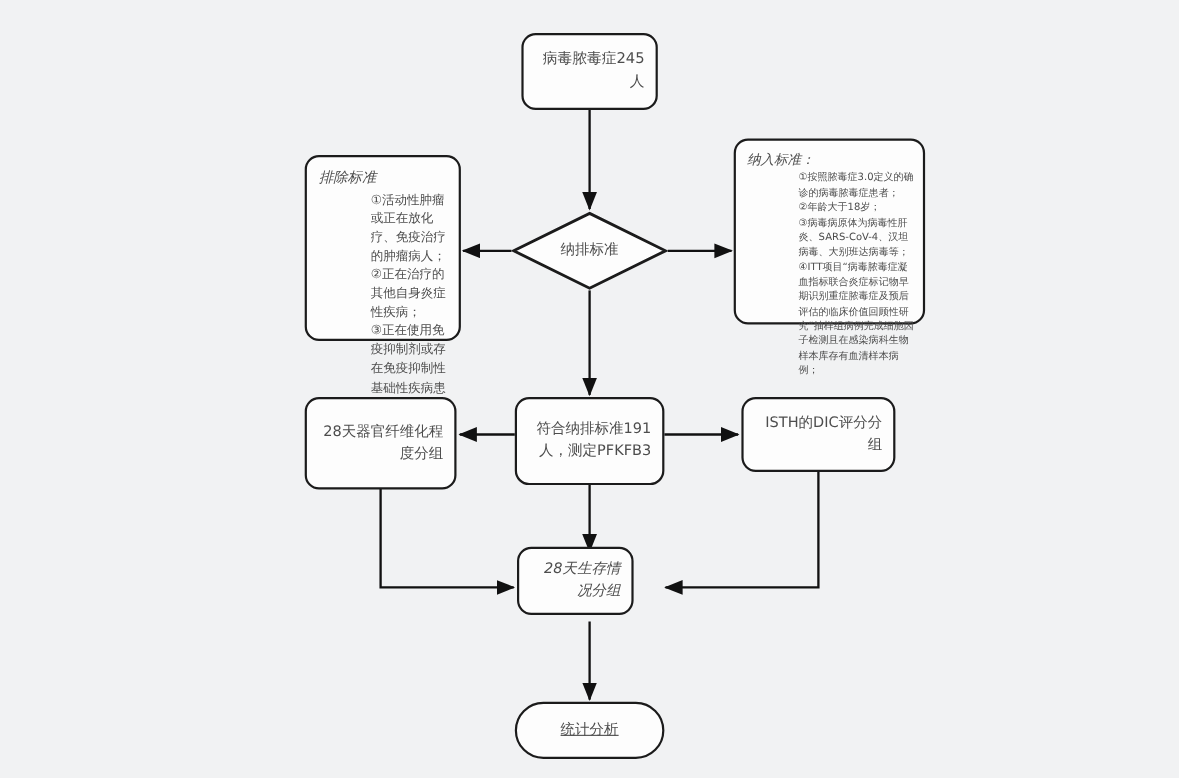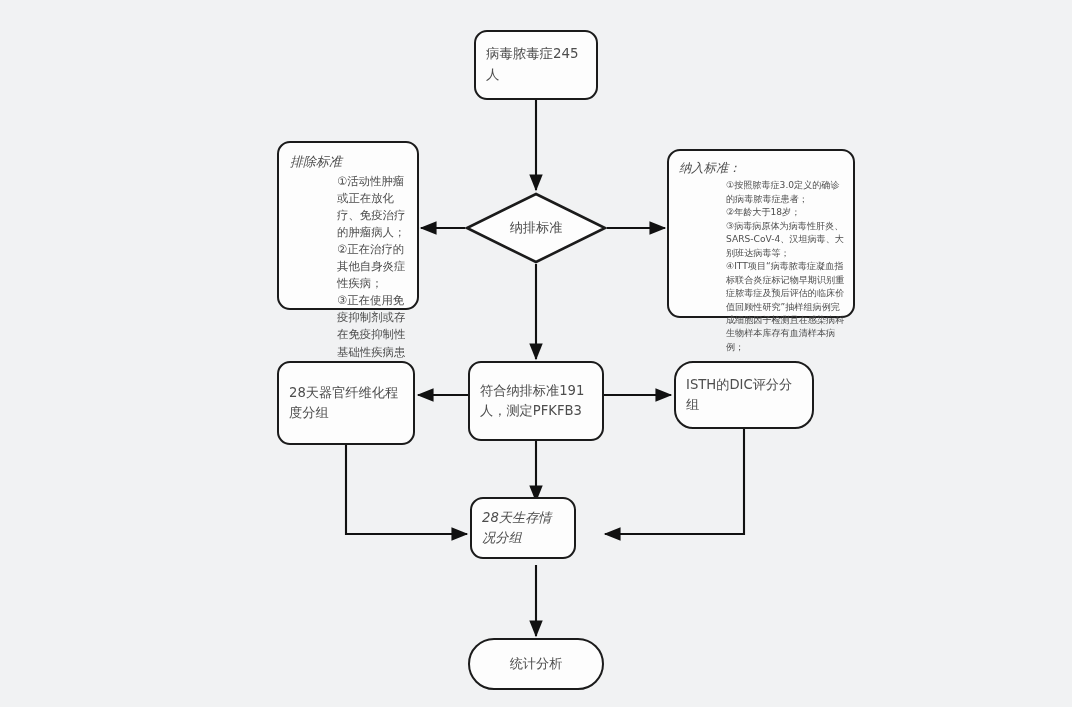--- a/index.html
+++ b/index.html
@@ -37,23 +37,24 @@
     align-items: center;
     justify-content: center;
     color: #4a4a4a;
     z-index: 2;
   }
   .node.rounded {
     border-radius: 13px;
   }
   .node.stadium {
     border-radius: 999px;
+    text-decoration: underline;
   }
   .node .label {
-    text-align: left;
+    text-align: right;
     line-height: 1.55;
     font-size: 13.2px;
     color: #4d4d4d;
     padding: 0 10px;
     white-space: pre-line;
   }
   
   .node.criteria {
     align-items: flex-start;
     justify-content: flex-start;
@@ -83,21 +84,21 @@
   }
   #node-source .label { font-size: 13.4px; }
 
   #node-exclusion {
     left: 277px; top: 141px; width: 142px; height: 169px;
     padding: 9px 9px 8px 11px;
   }
   #node-exclusion .label { font-size: 11.4px; }
 
   #node-inclusion {
-    left: 667px; top: 149px; width: 188px; height: 169px;
+    left: 667px; top: 126px; width: 174px; height: 169px;
     padding: 8px 8px 8px 10px;
   }
   #node-inclusion .criteria-title { font-size: 12.3px; margin-bottom: 2px; }
   #node-inclusion .label { font-size: 9.1px; }
   #node-inclusion .criteria-item { line-height: 1.48; }
 
   #node-decision {
     left: 465px; top: 192px; width: 142px; height: 72px;
     border: none;
     background: transparent;
@@ -113,21 +114,21 @@
     font-size: 13.2px;
   }
 
   #node-fibrosis {
     left: 277px; top: 361px; width: 138px; height: 84px;
   }
   #node-enrolled {
     left: 468px; top: 361px; width: 136px; height: 80px;
   }
   #node-dic {
-    left: 674px; top: 361px; width: 140px; height: 68px; border-radius: 19px;
+    left: 674px; top: 361px; width: 140px; height: 68px;
   }
   #node-survival {
     left: 470px; top: 497px; width: 106px; height: 62px; font-style: italic;
   }
   #node-stats {
     left: 468px; top: 638px; width: 136px; height: 52px;
   }
 </style>
 </head>
 <body>

